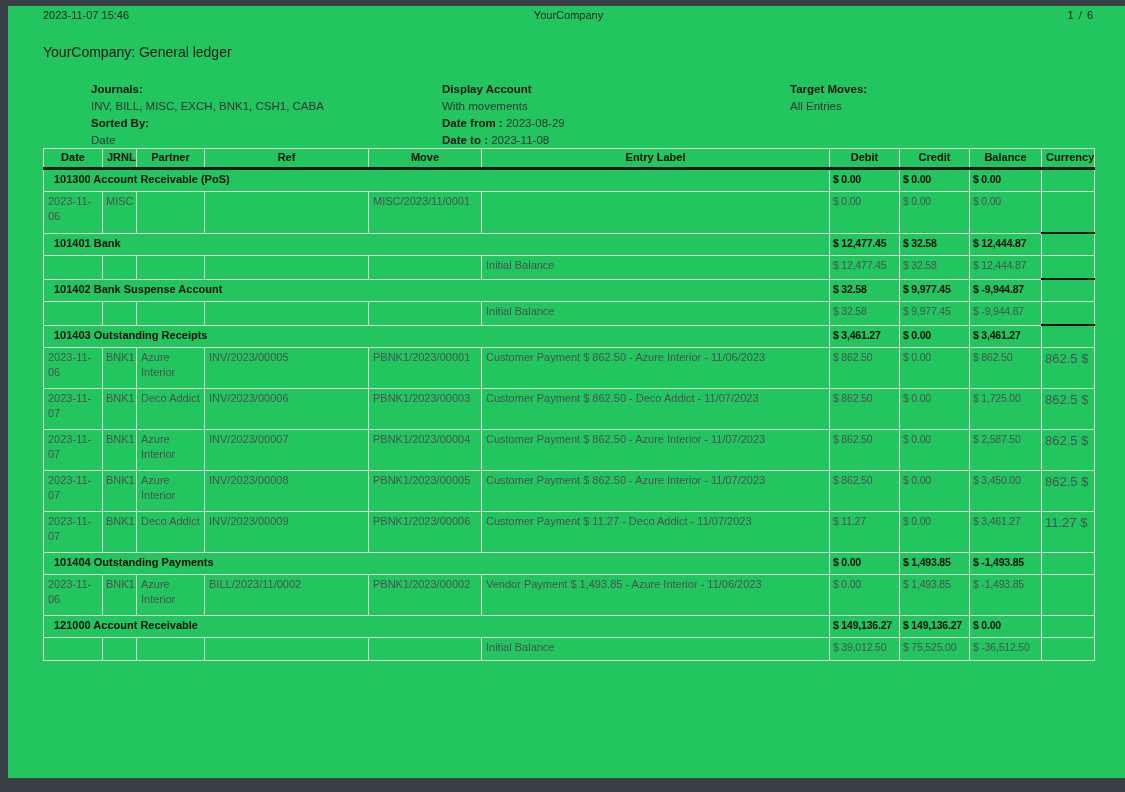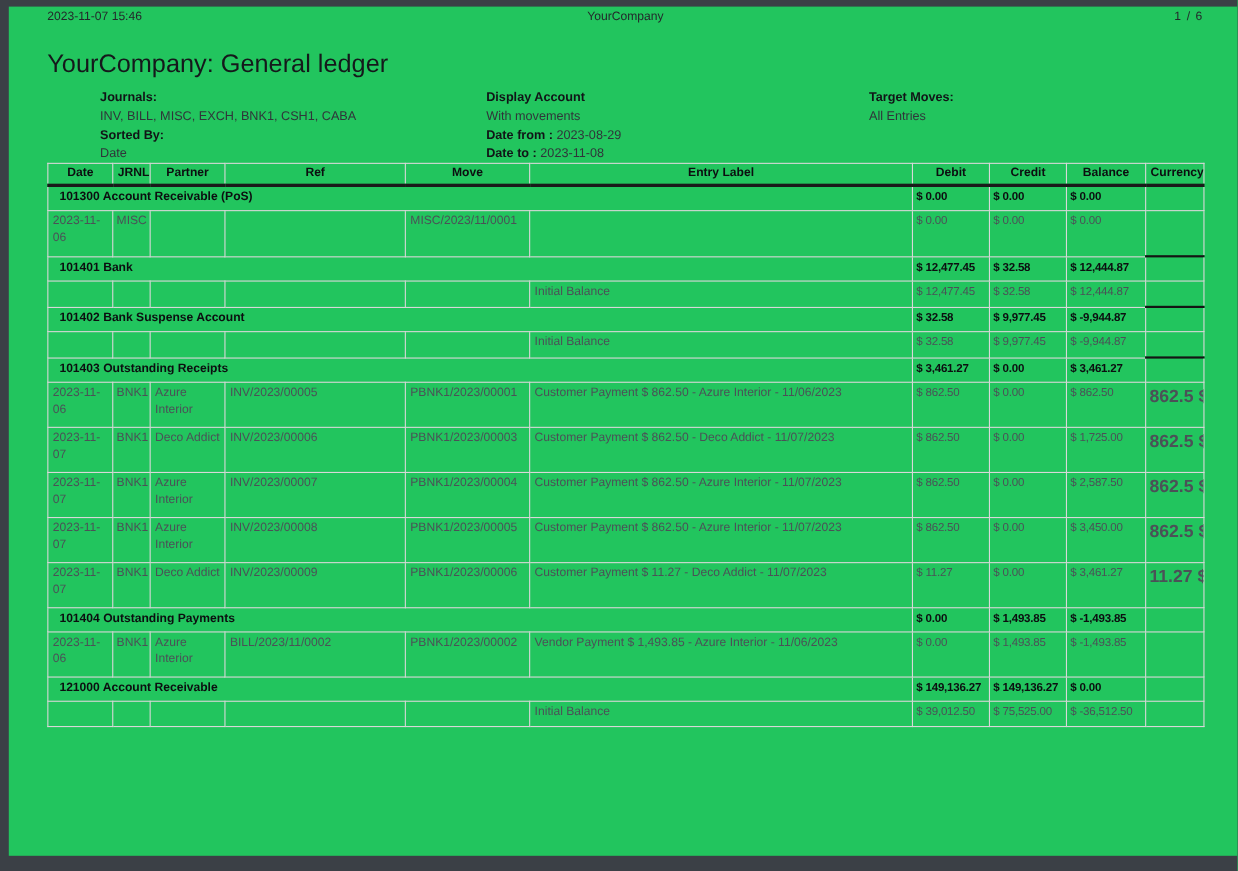--- a/index.html
+++ b/index.html
@@ -19,21 +19,21 @@
   .page-header{
     position:absolute;top:3px;left:35px;right:31px;height:16px;
     font-size:11px;color:#24272b;
   }
   .ph-left{position:absolute;left:0;top:0;}
   .ph-center{position:absolute;left:0;right:0;top:0;text-align:center;}
   .ph-right{position:absolute;right:0;top:0;letter-spacing:1px;}
   
   .report-title{
     position:absolute;top:38px;left:35px;
-    font-size:23px;color:#15181b;font-weight:400;
+    font-size:14px;color:#15181b;font-weight:400;
   }
   
   .filters{
     position:absolute;top:75px;left:35px;width:1051px;height:68px;
     font-size:11.5px;color:#30353a;margin-left:48px;
   }
   .fcol{position:absolute;top:0;}
   .fcol1{left:0;}
   .fcol2{left:351px;}
   .fcol3{left:699px;}
@@ -64,21 +64,21 @@
   }
   .row-account td.acct-label{padding-left:10px;white-space:nowrap;}
   .row-line.tall td{height:36px;}
   .row-line.short td{height:18px;}
   td.num{
     font-size:10.5px;letter-spacing:-0.2px;white-space:nowrap;
     padding-left:3px;padding-right:14px;
   }
   .row-account td.num{font-size:10.5px;}
   td.c-jrnl{padding-left:3px;padding-right:1px;}
-  td.cur{font-size:16px;white-space:nowrap;padding-left:3px;padding-right:1px;font-weight:bold;}
+  td.cur{font-size:13px;white-space:nowrap;padding-left:3px;padding-right:1px;}
   td.black-divider{border-bottom:2px solid #141414;}
 </style>
 </head>
 <body>
 
 <div class="page">
 
   <div class="page-header">
     <span class="ph-left">2023-11-07 15:46</span>
     <span class="ph-center">YourCompany</span>

